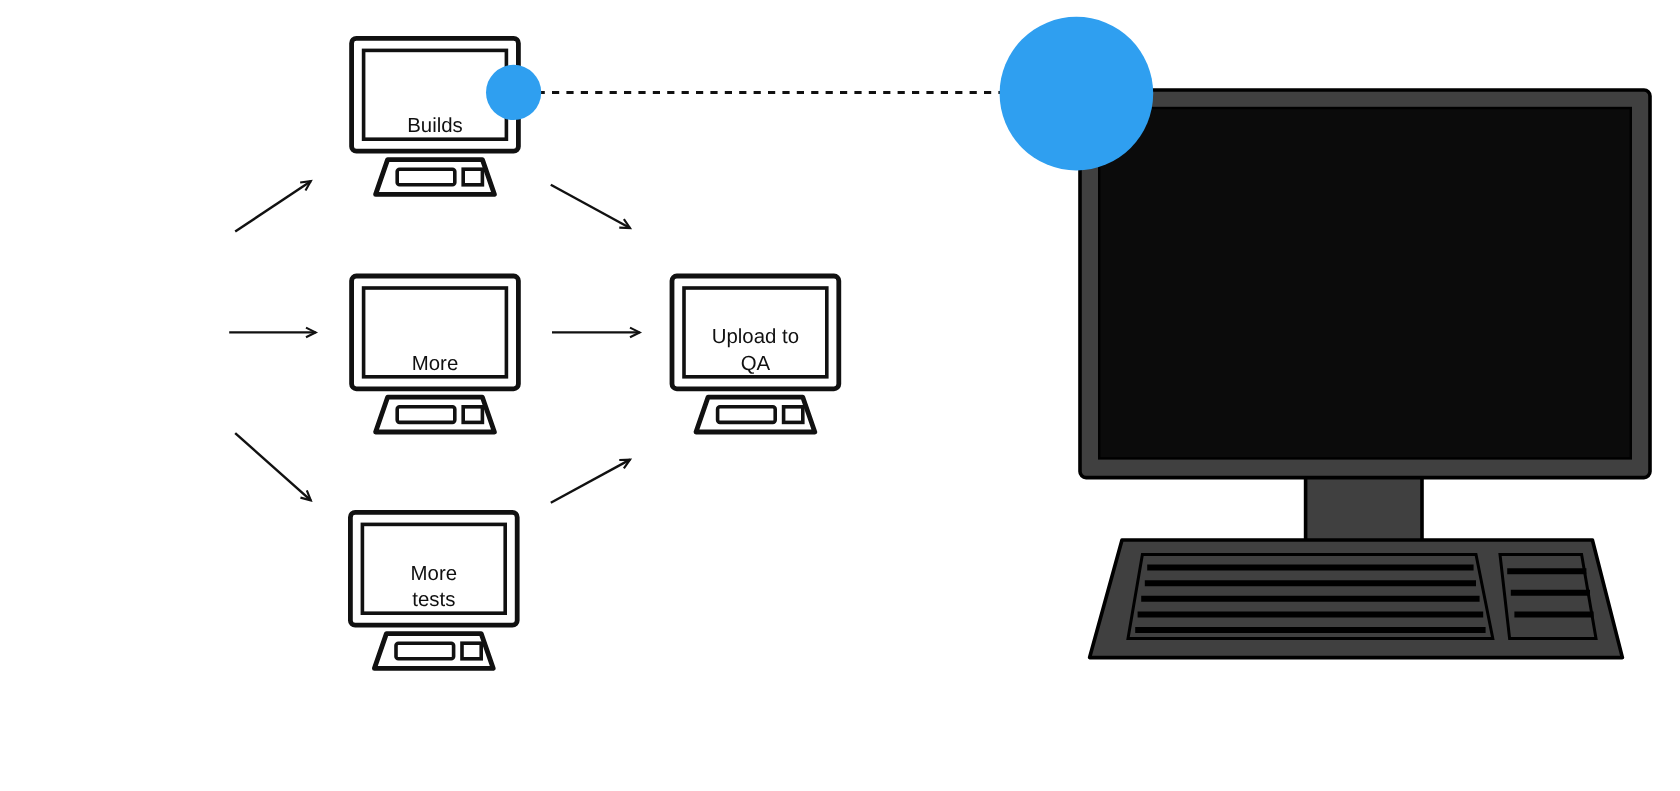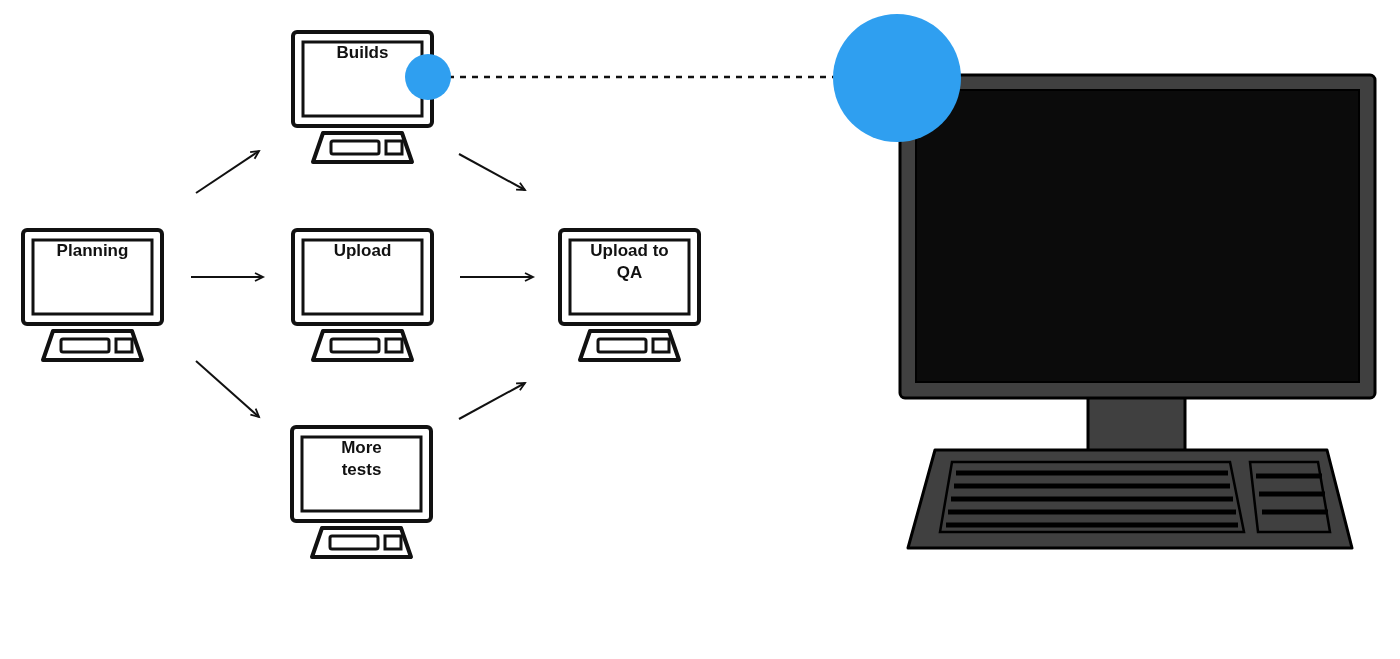--- a/index.html
+++ b/index.html
@@ -11,23 +11,22 @@
     width:1400px; height:659px;
     background:var(--background,#ffffff);
     overflow:hidden;
   }
 
   
   .node { position:absolute; width:145px; height:140px; z-index:2; }
   .node .pc { position:absolute; left:0; top:0; width:145px; height:140px; display:block; }
   .node-label-box {
     position:absolute; left:13px; top:13px; width:119px; height:74px;
-    display:flex; align-items:flex-start; justify-content:center;
+    display:flex; align-items:flex-end; justify-content:center;
     text-align:center;
-    font-weight:bold;
   }
   .lbl {
     font-size:17px; line-height:1.3; color:#111;
     display:inline-block;
   }
   .lbl.narrow-62 { max-width:62px; }
   .lbl.narrow-88 { max-width:88px; }
 
   
   .overlay {
@@ -53,44 +52,36 @@
       <rect x="13" y="13" width="119" height="74" fill="#fff" stroke="#111" stroke-width="3"></rect>
       <polygon points="33,104 112,104 122,133 23,133" fill="#fff" stroke="#111" stroke-width="4" stroke-linejoin="round"></polygon>
       <rect x="41" y="112" width="48" height="13" rx="2" fill="#fff" stroke="#111" stroke-width="3"></rect>
       <rect x="96" y="112" width="16" height="13" fill="#fff" stroke="#111" stroke-width="3"></rect>
     </g>
   </defs>
 </svg>
 
 <div class="canvas">
 
-  <div class="node" style="left:20px;top:227px">
-    <svg class="pc" viewBox="0 0 145 140">
-        <use href="#pc-icon"></use>
-      </svg>
-    <div class="node-label-box">
-      <span class="lbl">Planning</span>
-    </div>
-  </div>
 
   <div class="node" style="left:290px;top:29px">
     <svg class="pc" viewBox="0 0 145 140">
         <use href="#pc-icon"></use>
       </svg>
     <div class="node-label-box">
       <span class="lbl">Builds</span>
     </div>
   </div>
 
   <div class="node" style="left:290px;top:227px">
     <svg class="pc" viewBox="0 0 145 140">
         <use href="#pc-icon"></use>
       </svg>
     <div class="node-label-box">
-      <span class="lbl">Upload</span>
+      <span class="lbl">More</span>
     </div>
   </div>
 
   <div class="node" style="left:289px;top:424px">
     <svg class="pc" viewBox="0 0 145 140">
         <use href="#pc-icon"></use>
       </svg>
     <div class="node-label-box">
       <span class="lbl narrow-62">More tests</span>
     </div>

